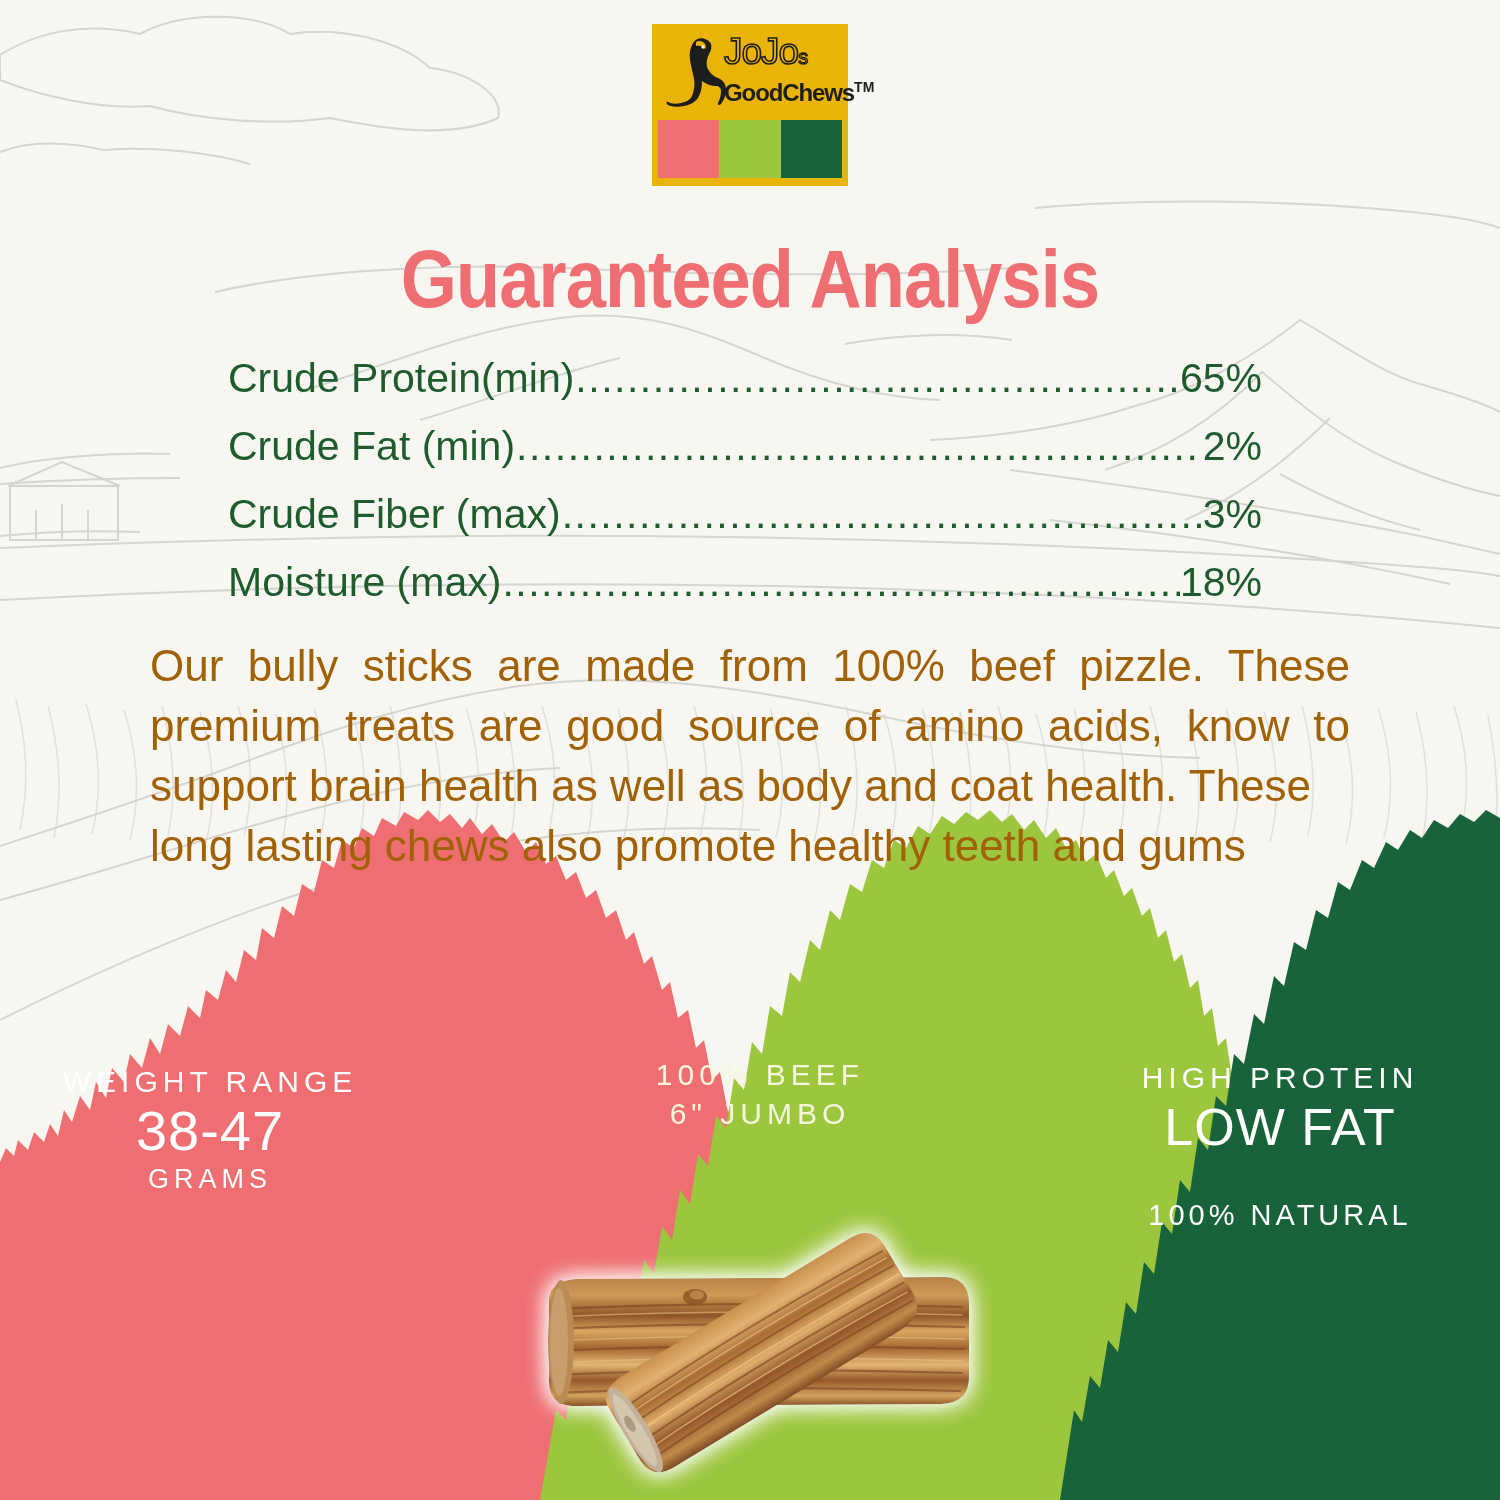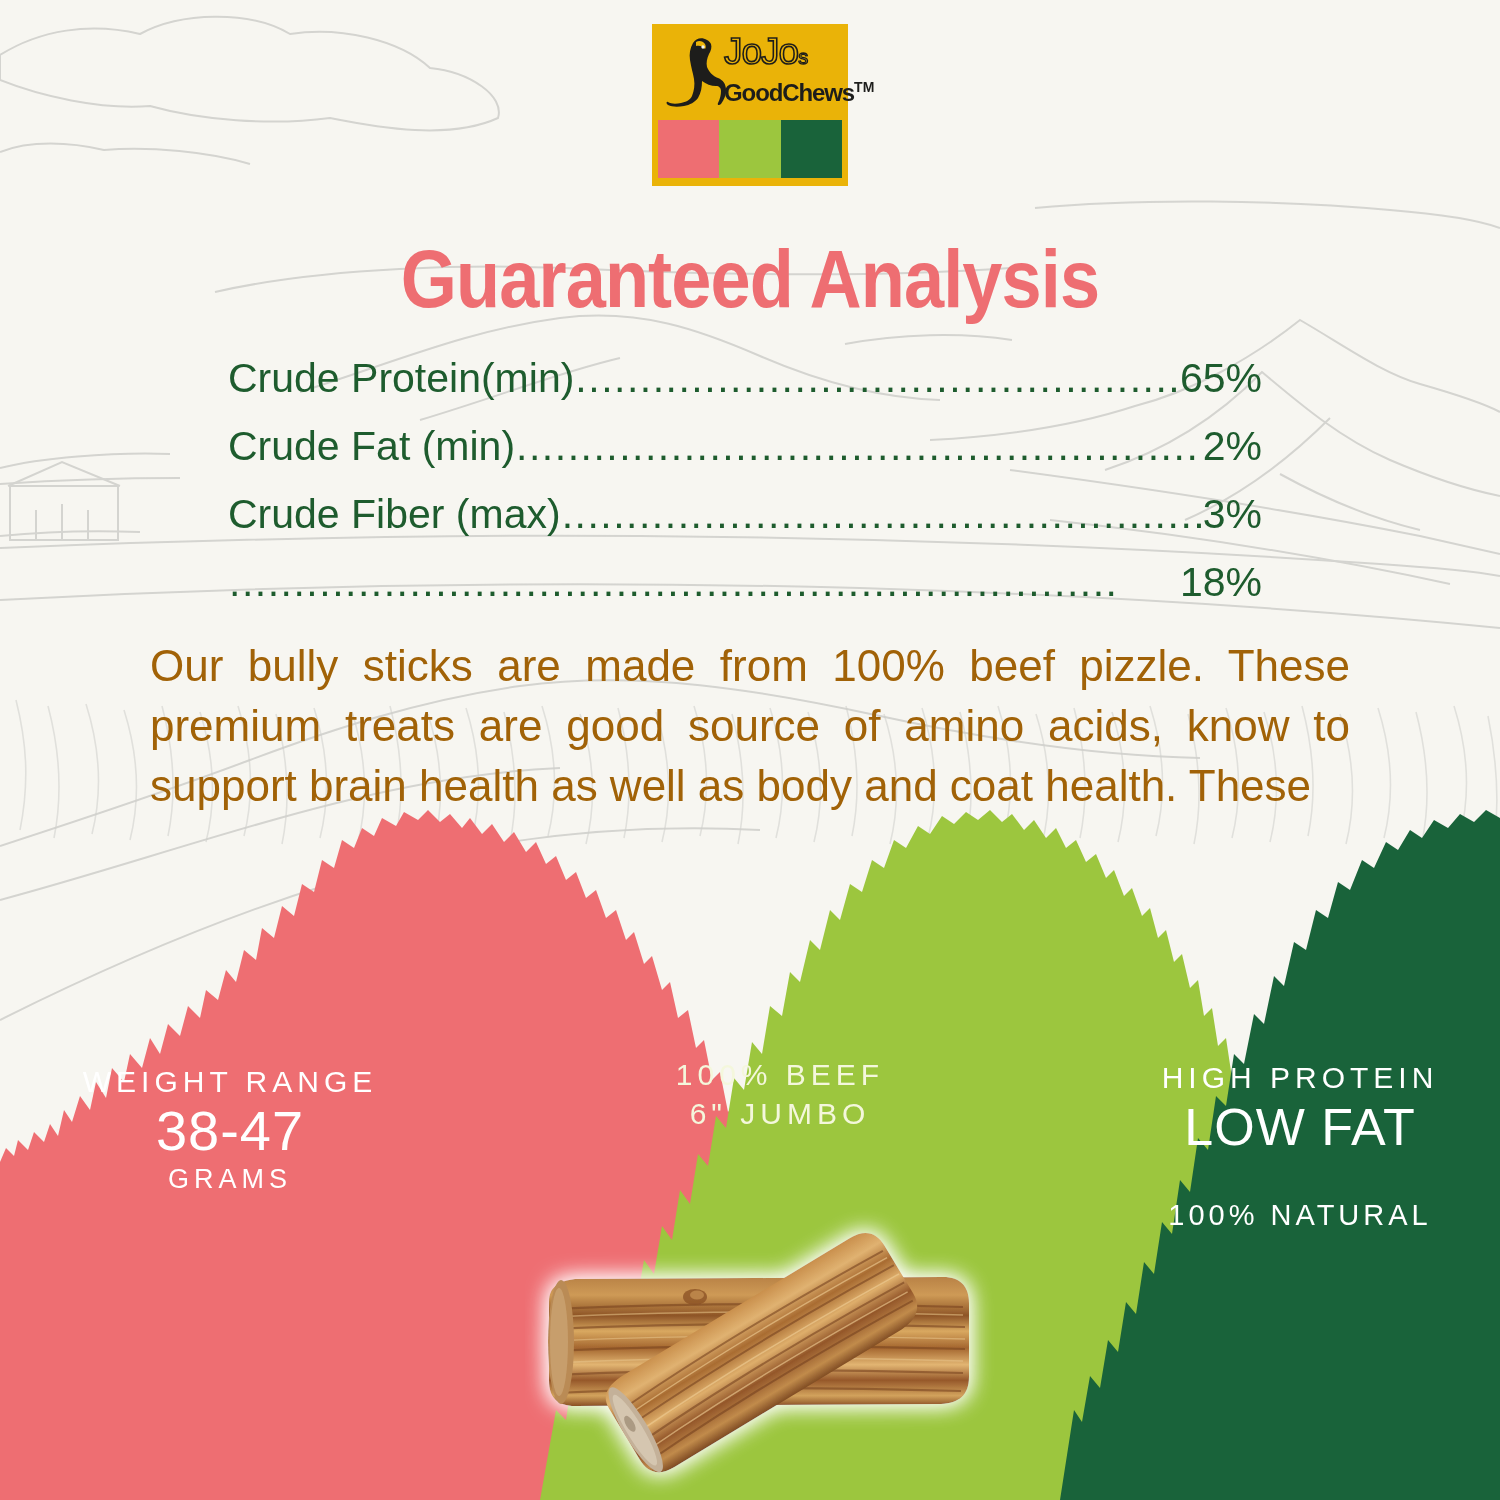--- a/index.html
+++ b/index.html
@@ -68,21 +68,21 @@
     position:absolute;left:150px;top:636px;width:1200px;z-index:6;
     font-size:44px;line-height:60px;color:#a16207;
     text-align:justify;
   }
   .blurb .last{display:block;}
 
   
   .strokes{position:absolute;left:0;top:810px;width:1500px;height:690px;z-index:4;}
 
   
-  .badge{position:absolute;z-index:7;text-align:center;width:100%;padding-left:20px;}
+  .badge{position:absolute;z-index:7;text-align:center;width:100%;}
   .b-line{
     font-family:"Liberation Sans", sans-serif;
     white-space:nowrap;
   }
   .b-top{font-size:30px;letter-spacing:5px;line-height:40px;}
   .b-mid{font-size:49px;letter-spacing:2px;line-height:58px;}
   .b-bot{font-size:27px;letter-spacing:5px;line-height:38px;}
 
   .badge-pink{left:0;top:1062px;width:420px;color:#FFFFFF;}
   .badge-lime{left:520px;top:1055px;width:480px;color:#F4F7DC;}
@@ -220,27 +220,29 @@
       <span class="ga-label">Crude Fat (min)</span>
       <span class="ga-dots">...................................................................</span>
       <span class="ga-val">2%</span>
     </div>
     <div class="ga-row">
       <span class="ga-label">Crude Fiber (max)</span>
       <span class="ga-dots">................................................................</span>
       <span class="ga-val">3%</span>
     </div>
     <div class="ga-row">
+      <span class="ga-label">Moisture (max)</span>
       <span class="ga-dots">.....................................................................</span>
       <span class="ga-val">18%</span>
     </div>
   </div>
 
   <div class="blurb">
     <span>Our bully sticks are made from 100% beef pizzle. These premium treats are good source of amino acids, know to support brain health as well as body and coat health. These</span>
+    <span class="last">long lasting chews also promote healthy teeth and gums</span>
   </div>
 
   <svg class="strokes" viewBox="0 0 1500 690" preserveAspectRatio="none">
 
     <path fill="#EE6E72" d="M0 690 L0 352 L6 338 L14 346 L18 330 L28 340 L34 322 L44 332 L50 314 L58 326
          L64 300 L72 312 L80 286 L90 300 L96 272 L106 288 L112 258 L124 272 L130 244
          L142 258 L150 228 L160 244 L168 214 L180 226 L188 196 L200 208 L206 180
          L218 190 L226 160 L236 172 L244 140 L256 150 L262 118 L274 128 L282 96
          L294 106 L302 74 L314 82 L322 50 L334 58 L342 30 L354 38 L362 18 L374 26
          L382 8 L396 16 L404 2 L418 10 L428 0 L440 12 L450 4 L462 18 L470 8

